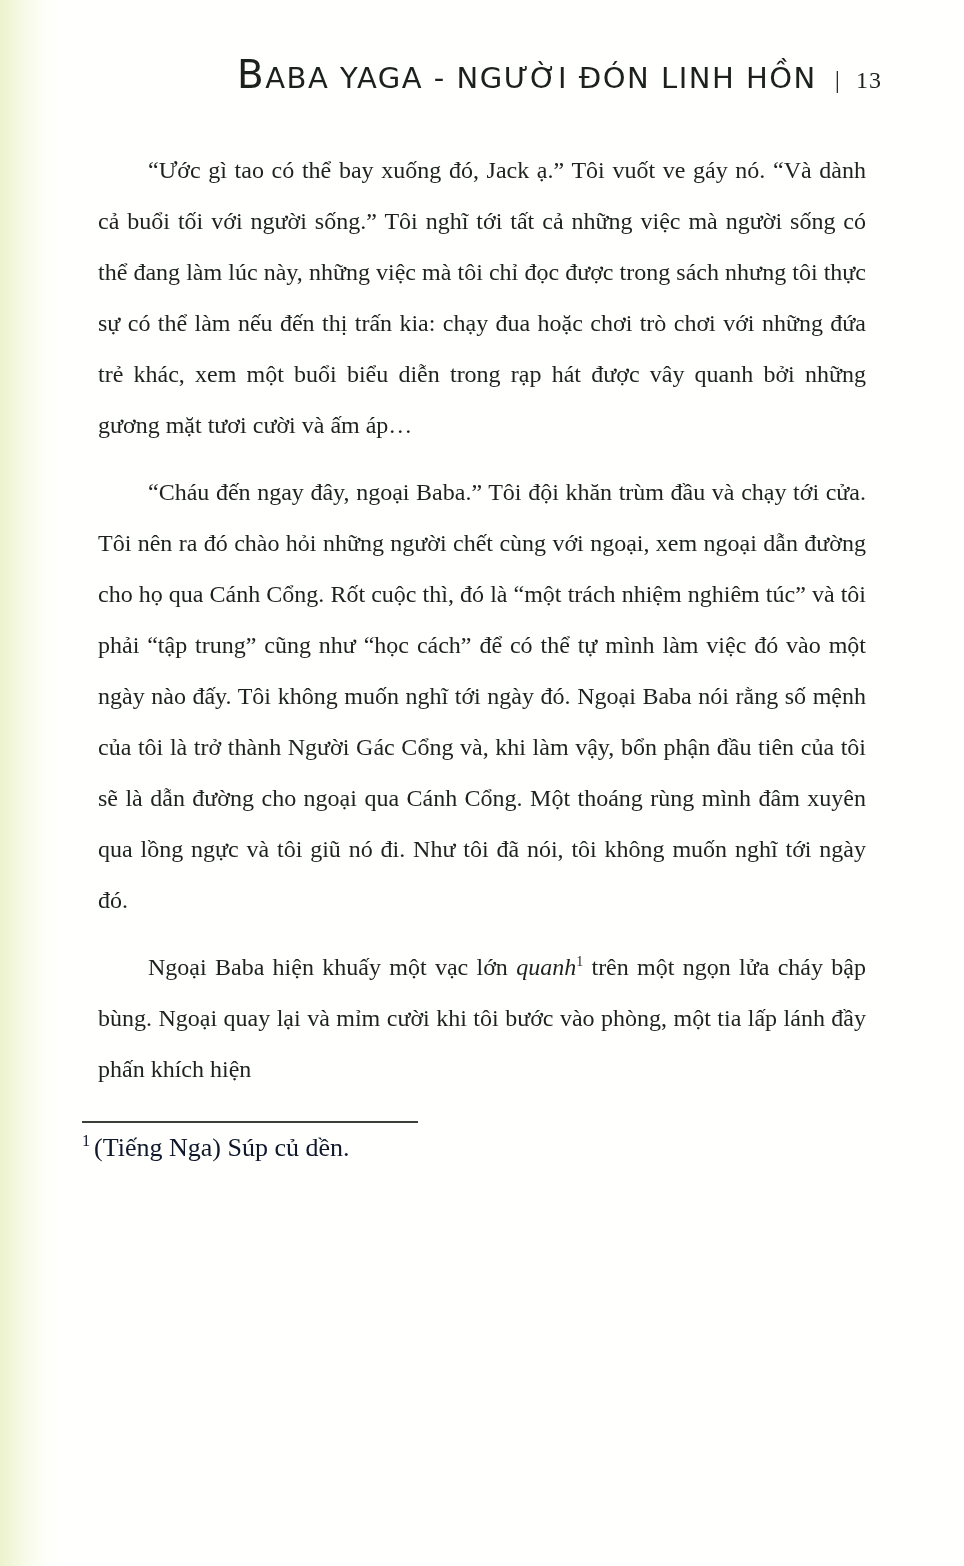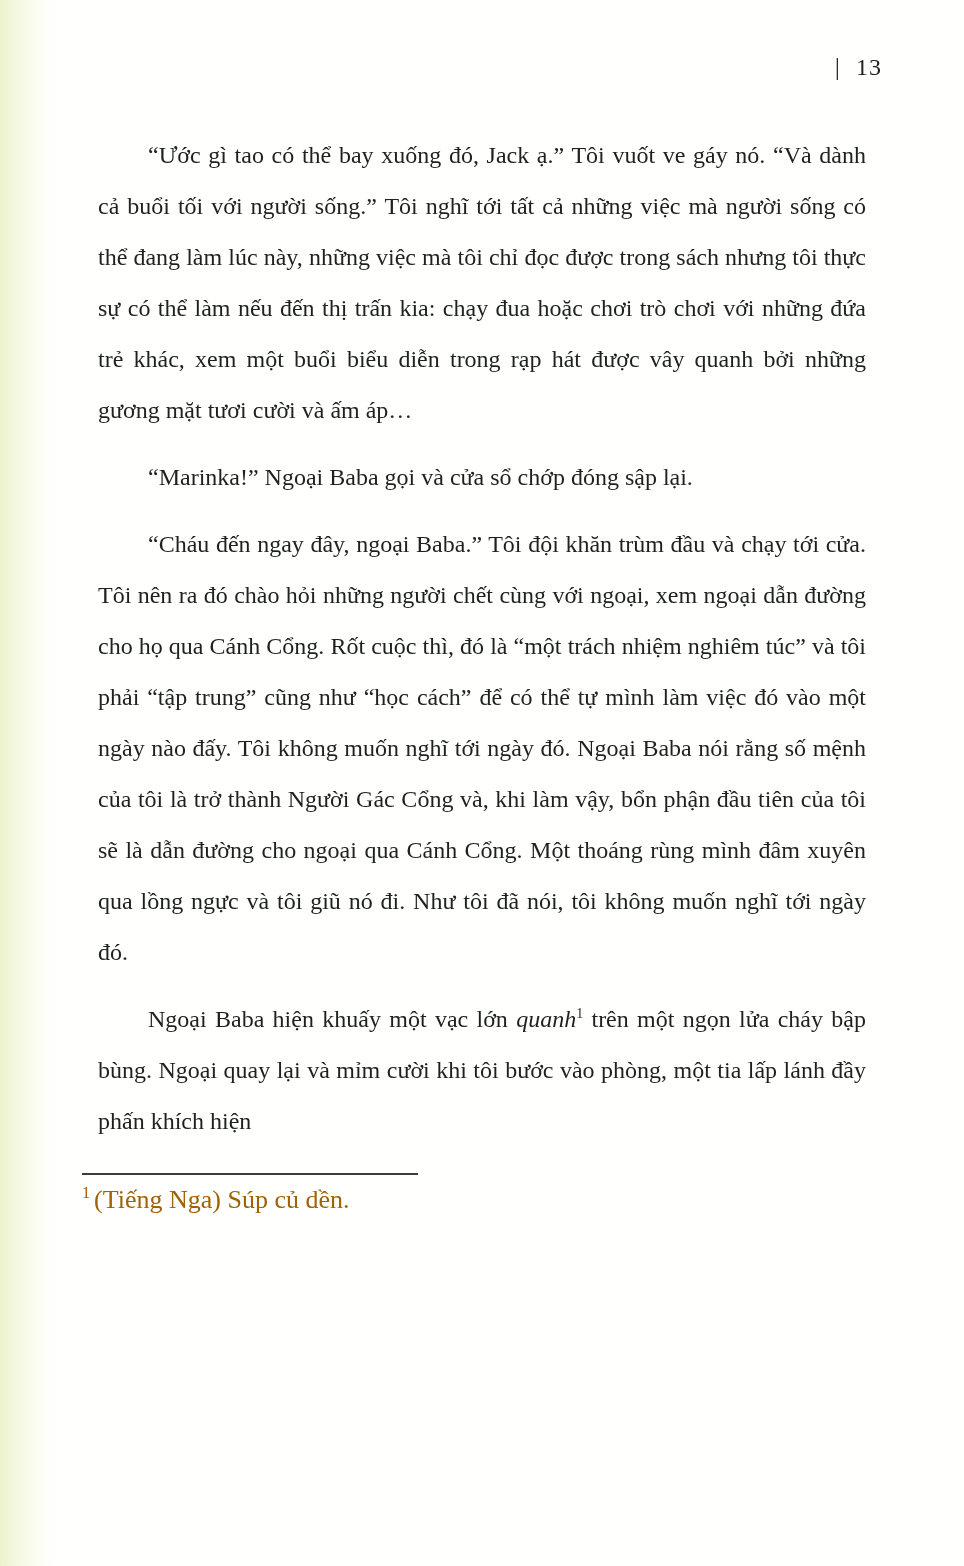--- a/index.html
+++ b/index.html
@@ -84,45 +84,45 @@
   }
   .footnote-rule {
     width: 336px;
     height: 0;
     border-top: 2px solid #3a3f38;
     margin-bottom: 8px;
   }
   .footnote-text {
     font-size: 26px;
     line-height: 34px;
-    color: #a16207;
+    color: #0f172a;
   }
   .footnote-text sup {
     font-size: 0.62em;
     vertical-align: super;
     line-height: 0;
     margin-right: 4px;
   }
 </style>
 </head>
 <body>
 
 <div class="page">
   <div class="edge-tint"></div>
 
   <div class="content">
 
     <div class="running-header">
+      <span class="header-title">Baba Yaga - Người Đón Linh Hồn</span>
       <span class="header-sep">|</span>
       <span class="header-pagenum">13</span>
     </div>
 
     <div class="body-text">
       <p>“Ước gì tao có thể bay xuống đó, Jack ạ.” Tôi vuốt ve gáy nó. “Và dành cả buổi tối với người sống.” Tôi nghĩ tới tất cả những việc mà người sống có thể đang làm lúc này, những việc mà tôi chỉ đọc được trong sách nhưng tôi thực sự có thể làm nếu đến thị trấn kia: chạy đua hoặc chơi trò chơi với những đứa trẻ khác, xem một buổi biểu diễn trong rạp hát được vây quanh bởi những gương mặt tươi cười và ấm áp…</p>
-      <p>“Marinka!” Ngoại Baba gọi và cửa sổ chớp đóng sập lại.</p>
       <p>“Cháu đến ngay đây, ngoại Baba.” Tôi đội khăn trùm đầu và chạy tới cửa. Tôi nên ra đó chào hỏi những người chết cùng với ngoại, xem ngoại dẫn đường cho họ qua Cánh Cổng. Rốt cuộc thì, đó là “một trách nhiệm nghiêm túc” và tôi phải “tập trung” cũng như “học cách” để có thể tự mình làm việc đó vào một ngày nào đấy. Tôi không muốn nghĩ tới ngày đó. Ngoại Baba nói rằng số mệnh của tôi là trở thành Người Gác Cổng và, khi làm vậy, bổn phận đầu tiên của tôi sẽ là dẫn đường cho ngoại qua Cánh Cổng. Một thoáng rùng mình đâm xuyên qua lồng ngực và tôi giũ nó đi. Như tôi đã nói, tôi không muốn nghĩ tới ngày đó.</p>
       <p><span>Ngoại Baba hiện khuấy một vạc lớn </span><span class="italic">quanh</span><sup class="fn-ref">1</sup><span> trên một ngọn lửa cháy bập bùng. Ngoại quay lại và mỉm cười khi tôi bước vào phòng, một tia lấp lánh đầy phấn khích hiện</span></p>
     </div>
 
     <div class="footnote-block">
       <div class="footnote-rule"></div>
       <div class="footnote-text"><sup>1</sup><span>(Tiếng Nga) Súp củ dền.</span></div>
     </div>
 
   </div>

